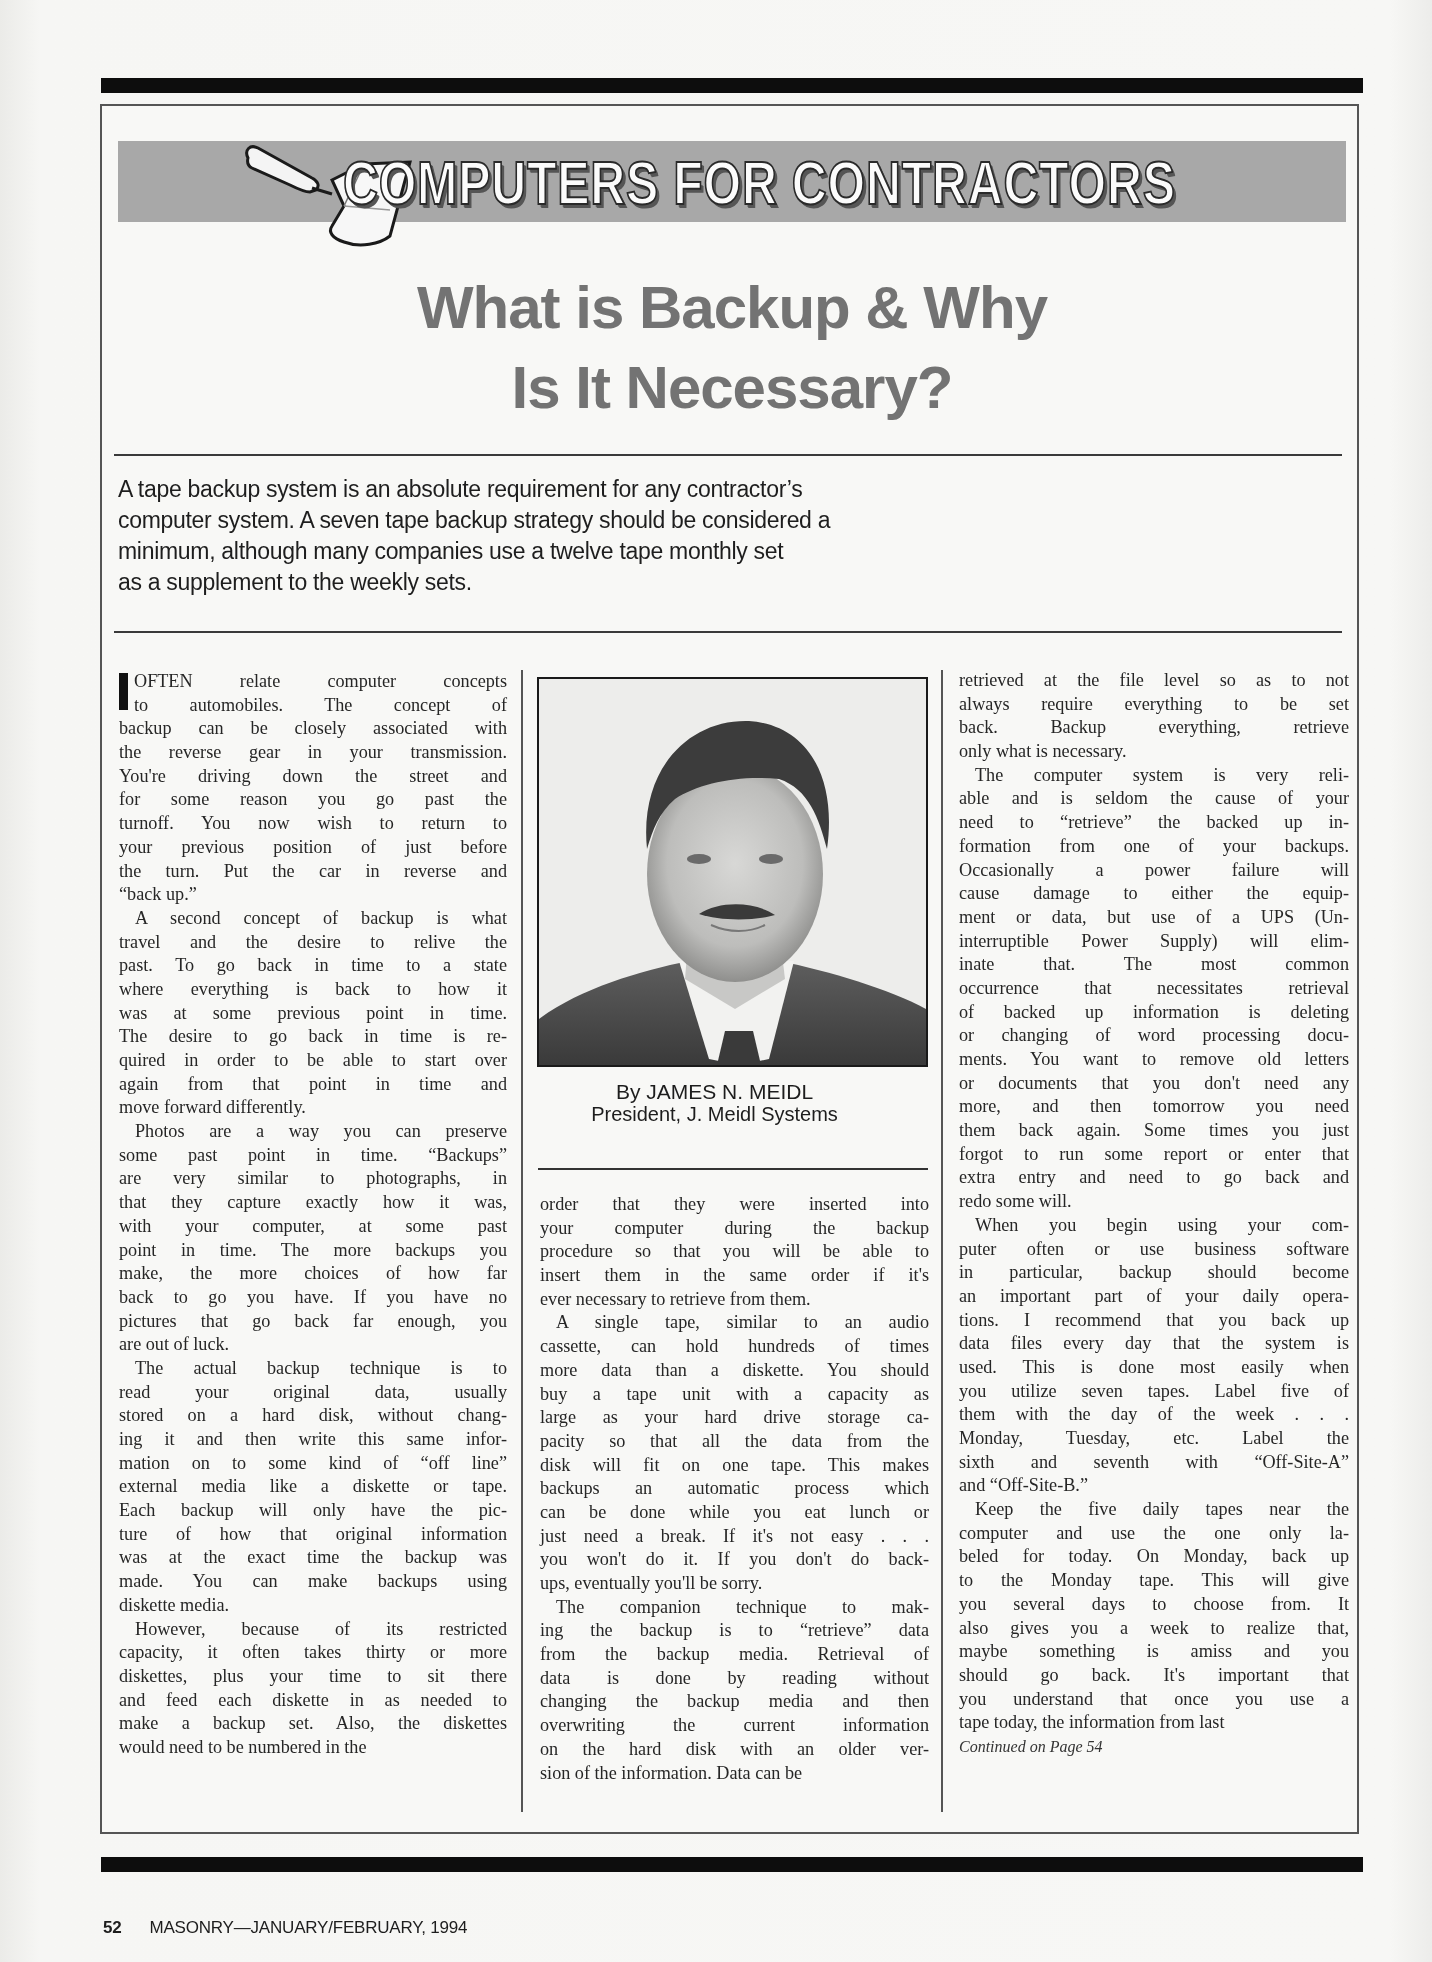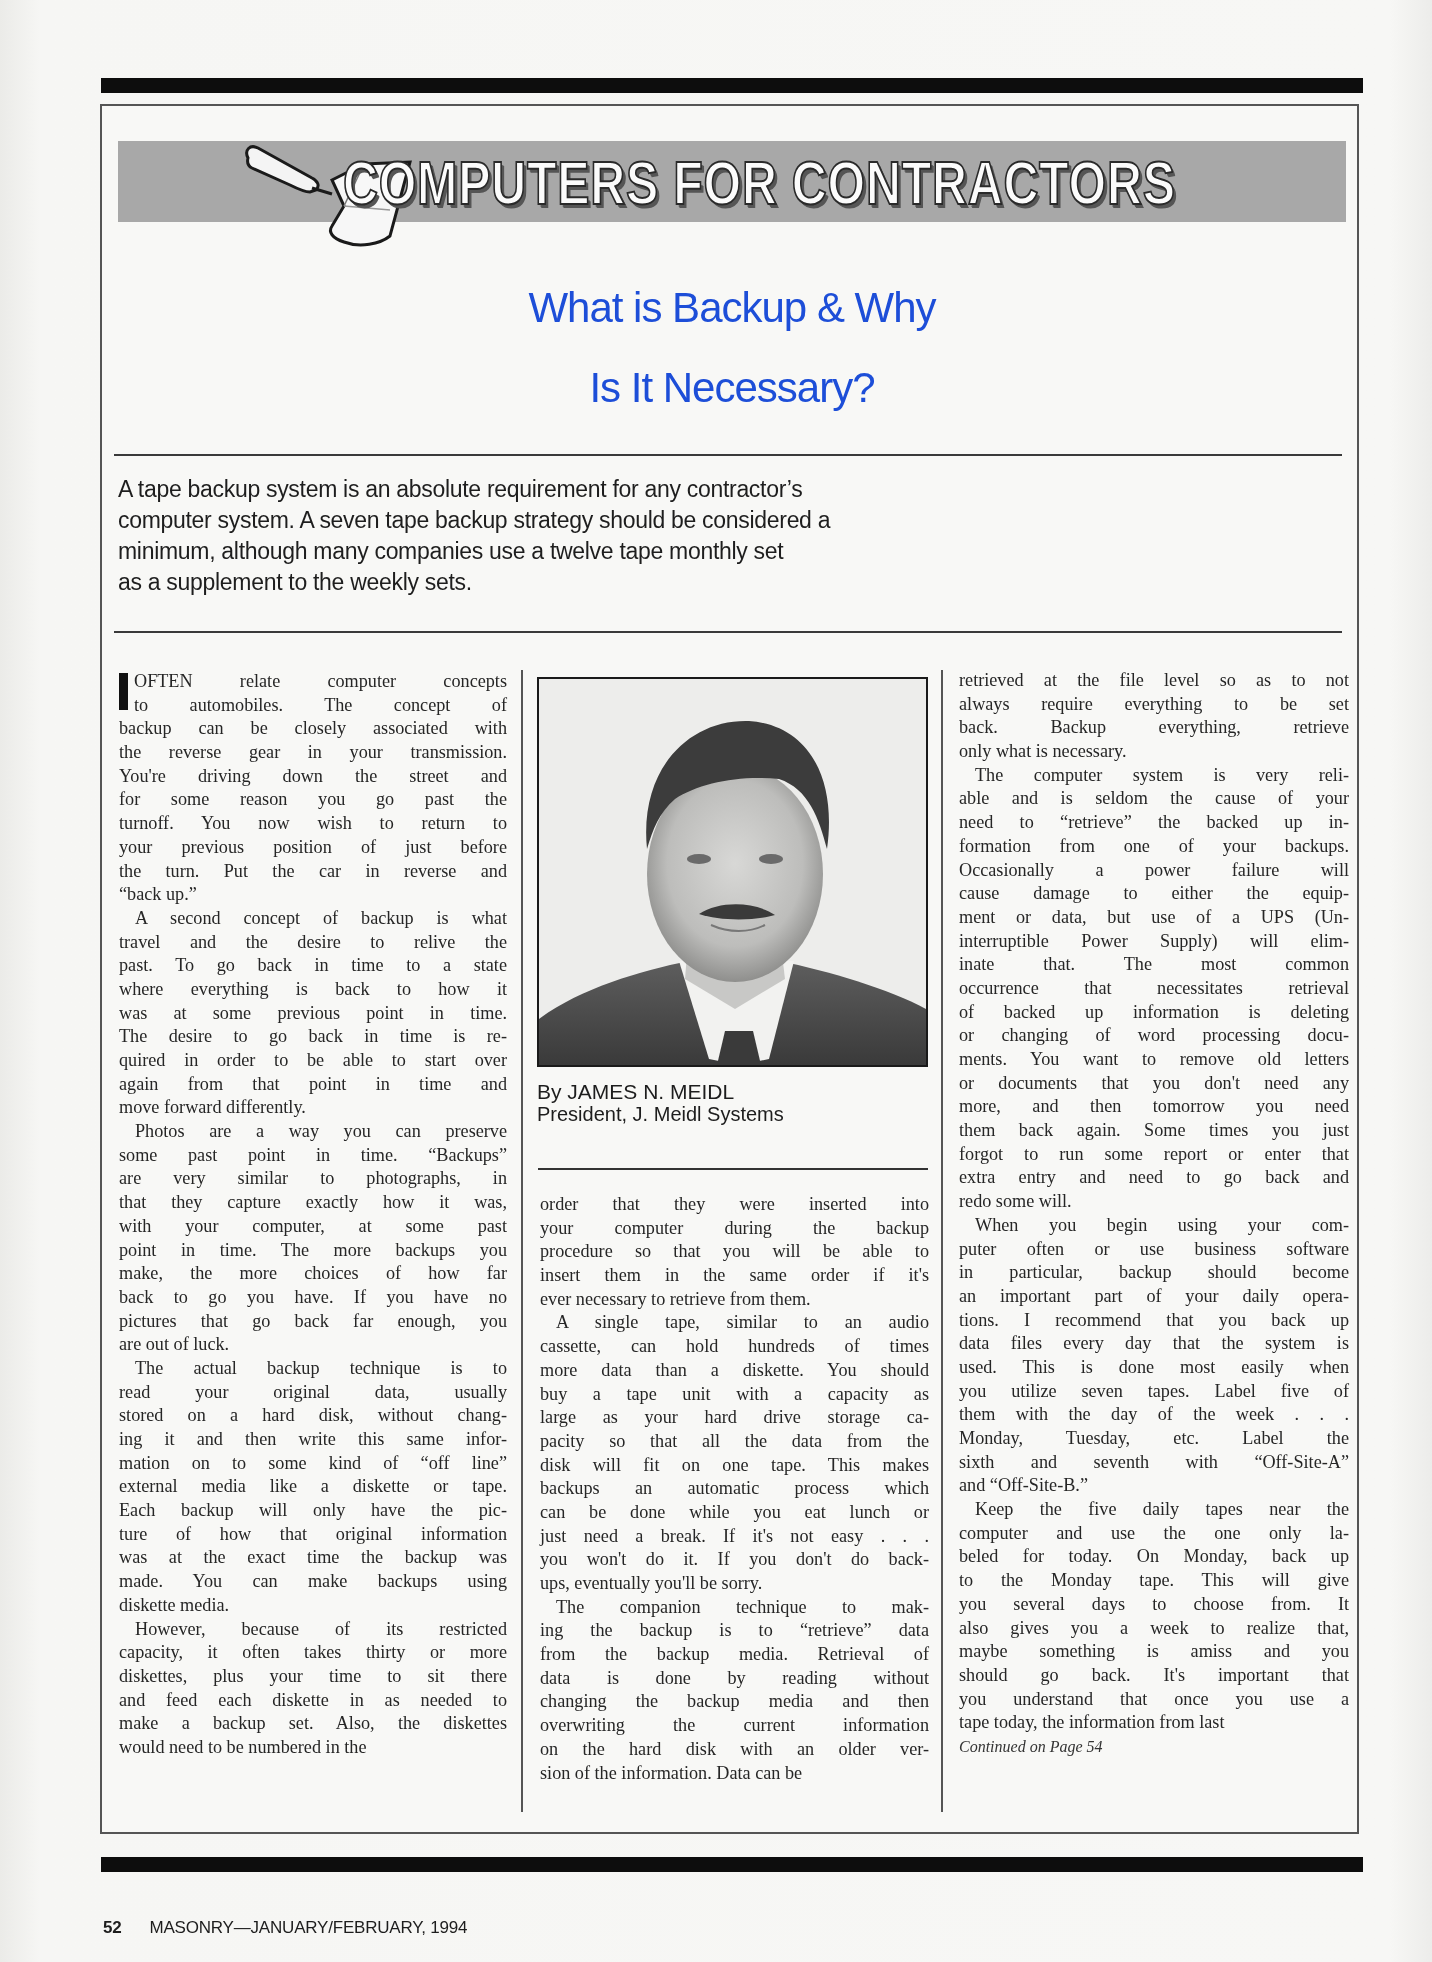--- a/index.html
+++ b/index.html
@@ -19,42 +19,42 @@
   .banner { position: absolute; left: 118px; top: 141px; width: 1228px; height: 81px;
     background: #a8a8a8; }
   .banner-text { position: absolute; left: 343px; top: 148px; width: 850px; height: 70px;
     font-family: "Liberation Sans", "DejaVu Sans", sans-serif; font-weight: bold;
     font-size: 62px; line-height: 70px; letter-spacing: 1px; color: #fbfbfb;
     transform: scaleX(0.78); transform-origin: left center; white-space: nowrap;
     -webkit-text-stroke: 2px #2a2a2a;
     text-shadow: 4px 4px 0 #555, 3px 3px 0 #666; }
   .trowel { position: absolute; left: 240px; top: 140px; width: 190px; height: 110px; }
   .title { position: absolute; left: 118px; width: 1228px; text-align: center;
-    font-family: "Liberation Sans", "DejaVu Sans", sans-serif; font-weight: normal;
-    font-size: 42px; line-height: 72px; color: #1d4ed8; letter-spacing: -1px; }
+    font-family: "Liberation Sans", "DejaVu Sans", sans-serif; font-weight: bold;
+    font-size: 60px; line-height: 72px; color: #737373; letter-spacing: -1px; }
   .title.l1 { top: 272px; }
   .title.l2 { top: 352px; }
   .rule { position: absolute; left: 114px; width: 1228px; height: 2px; background: #3a3a3a; }
   .deck { position: absolute; left: 118px; width: 1228px; text-align: left;
     font-family: "Liberation Sans", "DejaVu Sans", sans-serif; font-size: 23px;
     line-height: 31px; color: #1e1e1e; letter-spacing: -0.3px; }
   .col { position: absolute; }
   .ln { display: block; height: 23.7px; line-height: 23.7px; font-size: 18.2px;
     text-align: justify; text-align-last: justify; white-space: nowrap; overflow: visible; color: #262626; }
   .ln.last { text-align-last: left; }
   .ln.ind { text-indent: 16px; }
   .col1 { left: 119px; top: 670px; width: 388px; }
   .col2 { left: 540px; top: 1193px; width: 389px; }
   .col3 { left: 959px; top: 669px; width: 390px; }
   .vline { position: absolute; width: 2px; background: #555; }
   .dropcap { display: inline-block; width: 9px; height: 37px; background: #111;
     vertical-align: top; margin-right: 6px; margin-top: 3px; float: left; }
   .photo { position: absolute; left: 537px; top: 677px; width: 391px; height: 390px;
     border: 2px solid #1a1a1a; box-sizing: border-box; overflow: hidden; background: #eeeeec; }
-  .byline { position: absolute; left: 537px; width: 391px; 
+  .byline { position: absolute; left: 519px; width: 391px; text-align: center;
     font-family: "Liberation Sans", "DejaVu Sans", sans-serif; color: #1d1d1d; }
   .byline.name { top: 1079px; font-size: 21px; line-height: 26px; }
   .byline.role { top: 1104px; font-size: 20px; line-height: 20px; }
   .mid-rule { position: absolute; left: 538px; top: 1168px; width: 390px; height: 2px; background: #333; }
   .cont { display: block; height: 24px; line-height: 24px; font-style: italic; font-size: 16px; color: #333; }
   .footer { position: absolute; left: 103px; top: 1918px; font-family: "Liberation Sans", "DejaVu Sans", sans-serif;
     font-size: 17px; color: #1d1d1d; letter-spacing: -0.2px; }
   .footer .pg { font-weight: bold; margin-right: 28px; }
 </style>
 </head>

